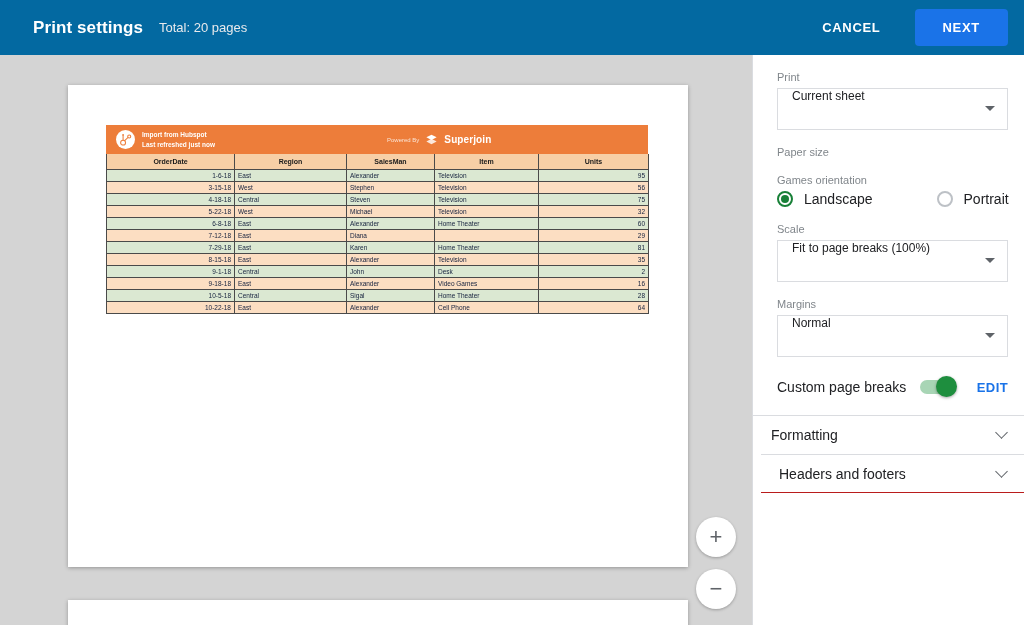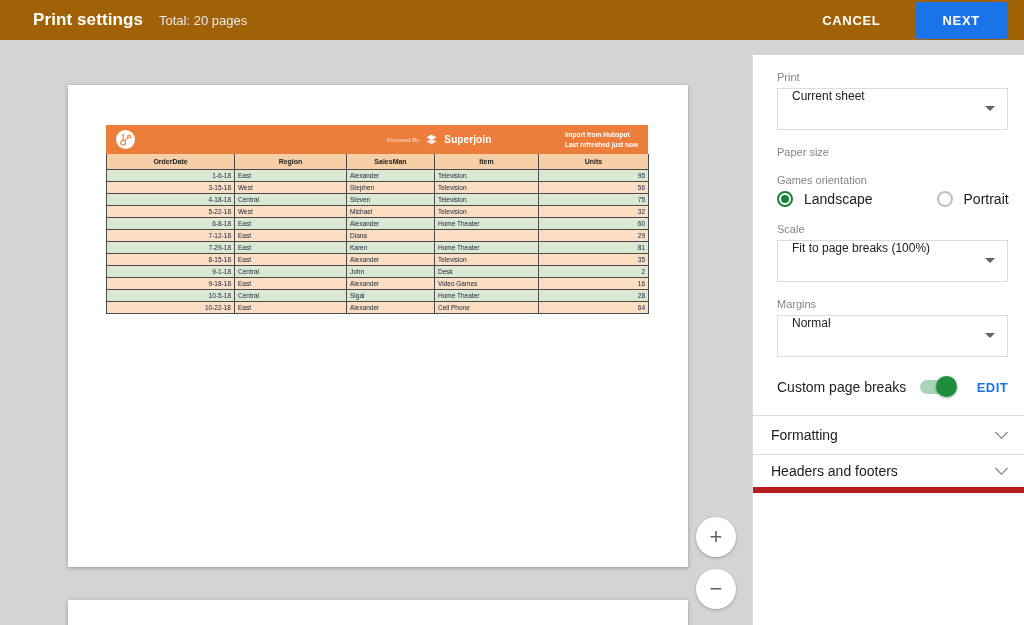--- a/index.html
+++ b/index.html
@@ -7,22 +7,22 @@
     margin: 0; padding: 0;
     width: 1024px; height: 625px;
     overflow: hidden;
     font-family: "Liberation Sans", sans-serif;
     background: #d4d4d4;
   }
 
   
   .topbar {
     position: absolute; top: 0; left: 0;
-    width: 1024px; height: 40px;
-    background: #a16207;
+    width: 1024px; height: 55px;
+    background: #0369a1;
     display: flex; align-items: center;
   }
   .topbar-title {
     color: #ffffff;
     font-size: 17px;
     font-weight: bold;
     margin-left: 33px;
     letter-spacing: .1px;
   }
   .topbar-total {
@@ -73,21 +73,20 @@
   .page-2 { top: 545px; height: 120px; }
 
   
   .sheet { position: absolute; left: 38px; top: 40px; width: 542px; }
   .banner {
     background: #ed7d3a;
     height: 29px;
     display: flex; align-items: center;
     padding: 0 10px;
     position: relative;
-    justify-content: space-between;
   }
   .hs-badge {
     width: 19px; height: 19px; border-radius: 50%;
     background: #ffffff;
     display: flex; align-items: center; justify-content: center;
     flex: 0 0 auto;
   }
   .hs-badge svg { display: block; }
   .banner-text {
     margin-left: 7px;
@@ -224,21 +223,21 @@
     cursor: pointer;
   }
 
   .accordion {
     border-top: 1px solid #dadce0;
     height: 39px;
     display: flex; align-items: center;
     padding: 0 18px;
     cursor: pointer;
   }
-  .accordion:last-of-type { border-bottom: 6px solid #b91c1c; }
+  .accordion:last-of-type { border-bottom: 1px solid #b91c1c; margin-left: 8px; }
   .accordion-label { font-size: 14px; color: #202124; }
   .chev {
     margin-left: auto;
     width: 9px; height: 9px;
     border-right: 1.7px solid #5f6368;
     border-bottom: 1.7px solid #5f6368;
     transform: rotate(45deg);
     margin-top: -5px;
   }
 </style>

